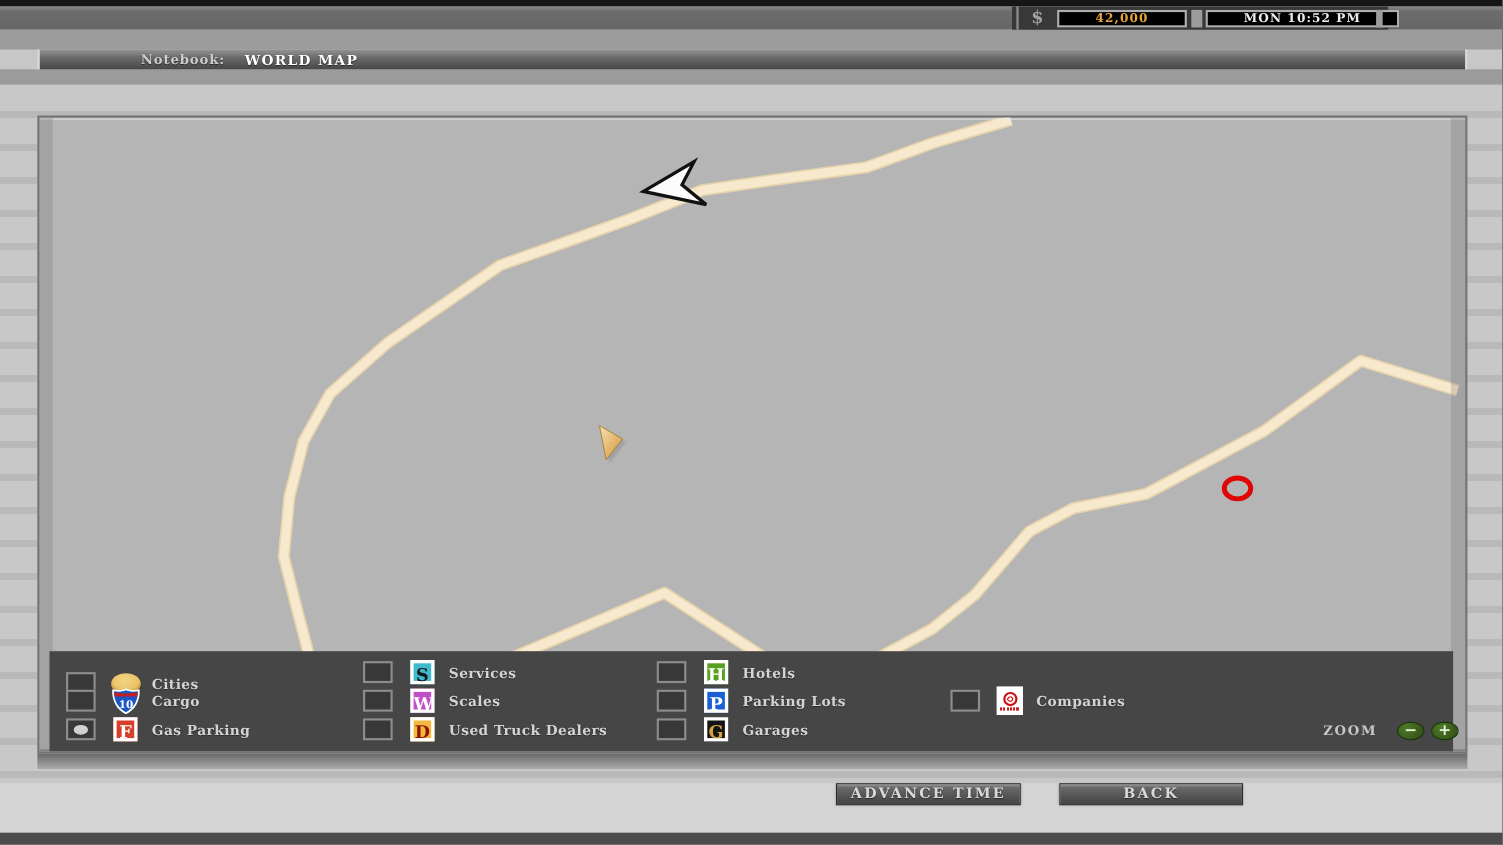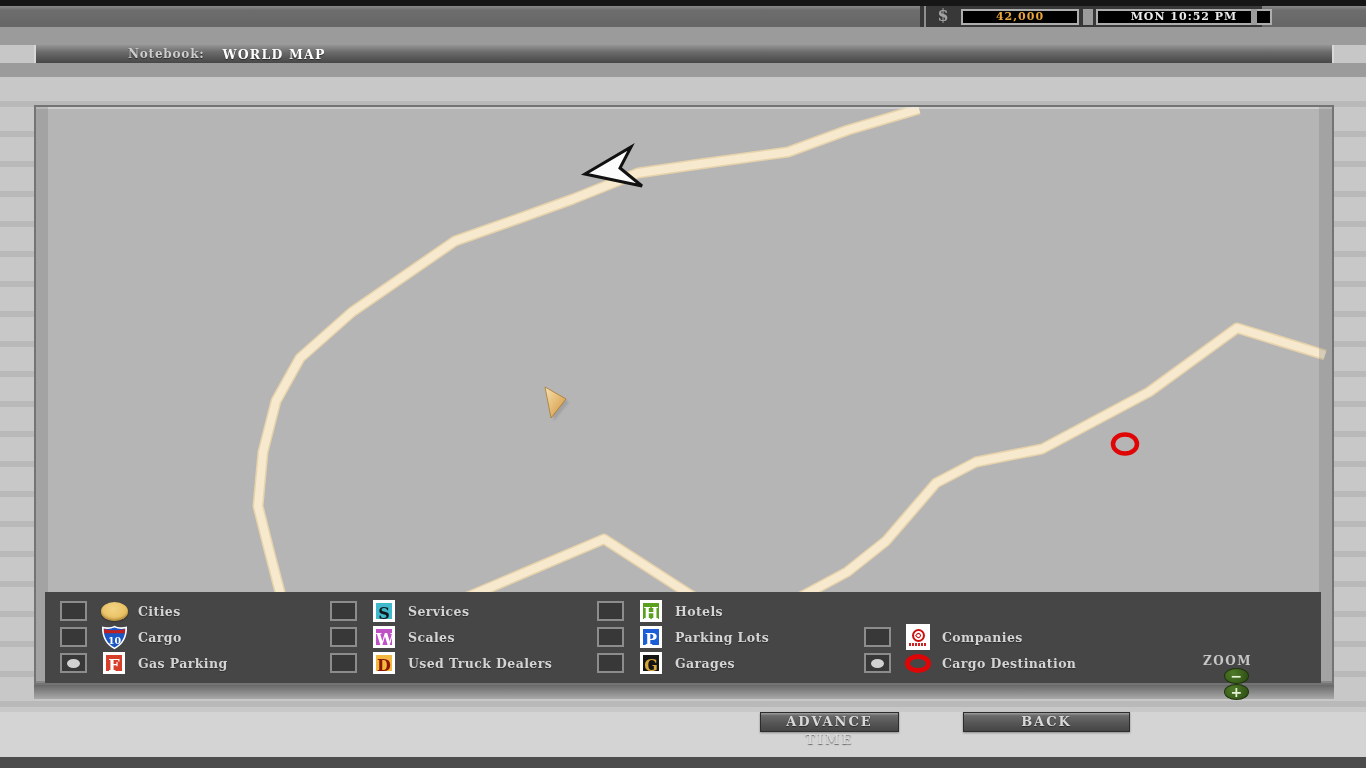--- a/index.html
+++ b/index.html
@@ -74,34 +74,34 @@
   .cargo-ring { width:26px; height:19px; border:5px solid #dd0505; border-radius:50%; }
   .company-box { width:24px; height:26px; background:#ffffff; display:flex; flex-direction:column;
                  align-items:center; justify-content:center; gap:1px; }
   .company-ring { width:13px; height:13px; border:2px solid #cc1111; border-radius:50%;
                   display:flex; align-items:center; justify-content:center; }
   .company-swirl { width:5px; height:5px; border:1.5px solid #cc1111; border-radius:50% 50% 50% 0;
                    transform:rotate(45deg); }
   .company-text { width:18px; height:3px;
                   background:repeating-linear-gradient(90deg,#cc2222 0 2px,rgba(0,0,0,0) 2px 3px); }
 
-  .zoom-ctrl { position:absolute; left:1158px; top:62px; height:20px; display:flex; align-items:center;flex-direction:column; }
+  .zoom-ctrl { position:absolute; left:1158px; top:62px; height:20px; display:flex; align-items:center; }
   .zoom-label{ color:#c6c6c6; font-weight:bold; font-size:12px; letter-spacing:1.5px; margin-right:12px; }
   .zoom-btn  { width:25px; height:17px; border-radius:50%; border:1px solid #1d330c;
                background:radial-gradient(circle at 35% 30%, #4e7a28, #2c4a13);
                color:#e6f2d8; font-weight:bold; font-size:14px; line-height:14px; text-align:center;
                margin-left:6px; cursor:pointer; font-family:"DejaVu Sans",sans-serif; }
 
   
   .btn { position:absolute; top:712px; height:20px; border:1px solid #2c2c2c;
          background:linear-gradient(180deg,#9e9e9e 0,#6a6a6a 15%,#545454 60%,#454545 100%);
          color:#d9d9d9; font-weight:bold; font-size:13px; letter-spacing:2px; text-align:center;
          line-height:18px; font-family:"DejaVu Serif",serif; text-shadow:0 1px 1px rgba(0,0,0,.5);
          box-shadow:0 1px 2px rgba(0,0,0,.35); cursor:pointer; }
-  .btn-advance { left:760px; width:139px;text-align:center; }
+  .btn-advance { left:760px; width:168px;text-align:center; }
   .btn-back    { left:963px; width:167px; }
 </style>
 </head>
 <body>
 
 <div id="screen">
 
   <div class="bar-black"></div>
   <div class="bar-top"></div>
   <div class="band-a"></div>
@@ -143,21 +143,21 @@
     <ellipse fill="none" stroke-width="4.5" cx="1125" cy="444" rx="12" ry="9.5" stroke="#e00606"></ellipse>
     <polygon fill="#fcfcfc" stroke="#111111" stroke-width="3" stroke-linejoin="miter" points="585,174 631,147 620,168 642,186"></polygon>
     <polygon fill="#7a7a7a" opacity="0.35" style="filter:blur(1.2px)" points="548,390 569,402 554,421"></polygon>
     <polygon fill="url(#curGrad)" stroke="#a97a2c" stroke-width="0.8" points="545,387 566,399 551,418"></polygon>
   </svg>
   <div class="panel-frame"></div>
   <div class="panel-shadow"></div>
 
   <div class="legend-bar">
 
-    <div class="legend-item" style="left:15px;top:6px">
+    <div class="legend-item" style="left:15px;top:16px">
       <div class="legend-checkbox"></div>
       <div class="icon-slot">
           <div class="city-ellipse"></div>
         </div>
       <div class="legend-label">Cities</div>
     </div>
 
     <div class="legend-item" style="left:15px;top:32px">
       <div class="legend-checkbox"></div>
       <div class="icon-slot">
@@ -233,27 +233,20 @@
         <div class="company-box">
             <div class="company-ring">
               <div class="company-swirl"></div>
             </div>
             <div class="company-text"></div>
           </div>
       </div>
       <div class="legend-label">Companies</div>
     </div>
 
-    <div class="legend-item" style="left:819px;top:58px">
-      <div class="legend-checkbox checked"></div>
-      <div class="icon-slot">
-          <div class="cargo-ring"></div>
-        </div>
-      <div class="legend-label">Cargo Destination</div>
-    </div>
 
     <div class="zoom-ctrl">
       <span class="zoom-label">ZOOM</span>
       <div class="zoom-btn">−</div>
       <div class="zoom-btn">+</div>
     </div>
   </div>
 
   <div class="btn btn-advance">ADVANCE TIME</div>
   <div class="btn btn-back">BACK</div>

